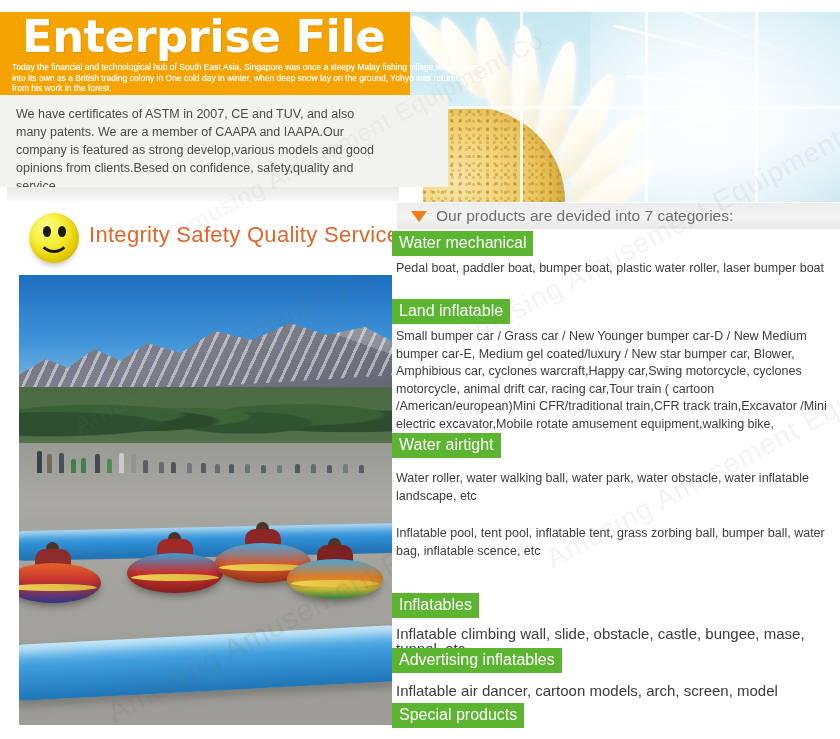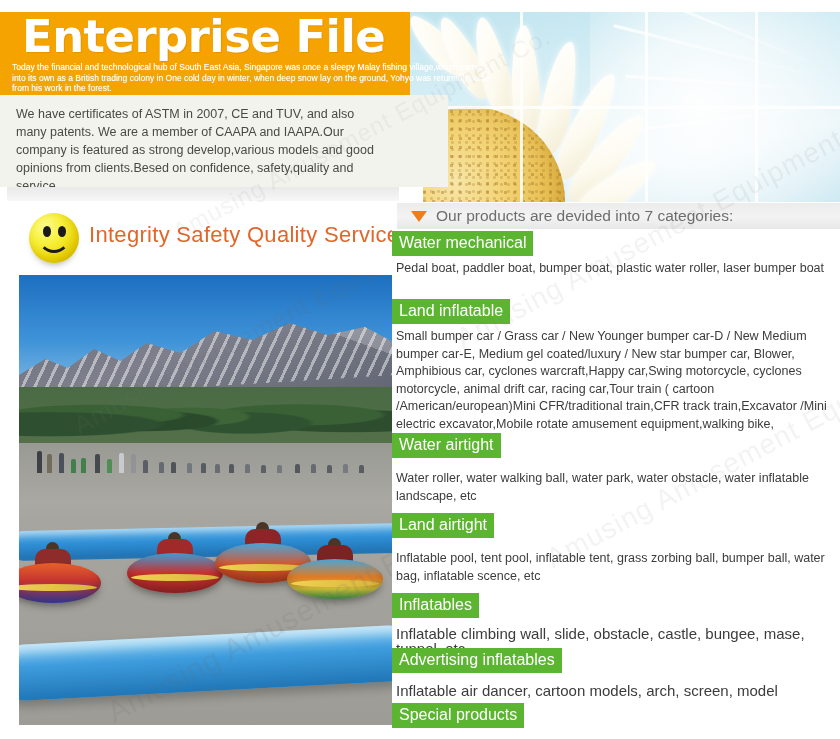--- a/index.html
+++ b/index.html
@@ -374,21 +374,20 @@
       <span class="cat-label">Land inflatable</span>
       <div class="cat-body">Small bumper car / Grass car / New Younger  bumper car-D / New Medium bumper car-E, Medium gel coated/luxury / New star bumper car, Blower, Amphibious car, cyclones warcraft,Happy car,Swing motorcycle, cyclones motorcycle, animal drift car, racing car,Tour train ( cartoon /American/european)Mini CFR/traditional train,CFR track train,Excavator /Mini electric excavator,Mobile rotate amusement equipment,walking bike,</div>
     </div>
 
     <div class="cat" style="top:230px;">
       <span class="cat-label">Water airtight</span>
       <div class="cat-body" style="margin-top:12px;">Water roller, water walking ball, water park, water obstacle, water inflatable landscape, etc</div>
     </div>
 
     <div class="cat" style="top:310px;">
-      <span class="cat-label">Land airtight</span>
       <div class="cat-body" style="margin-top:12px;">Inflatable pool, tent pool, inflatable tent, grass zorbing ball, bumper ball, water bag, inflatable scence, etc</div>
     </div>
 
     <div class="cat" style="top:390px;">
       <span class="cat-label">Inflatables</span>
       <div class="cat-body sm" style="margin-top:8px;">Inflatable climbing wall, slide, obstacle, castle, bungee, mase, tunnel, etc</div>
     </div>
 
     <div class="cat" style="top:445px;">
       <span class="cat-label">Advertising inflatables</span>

